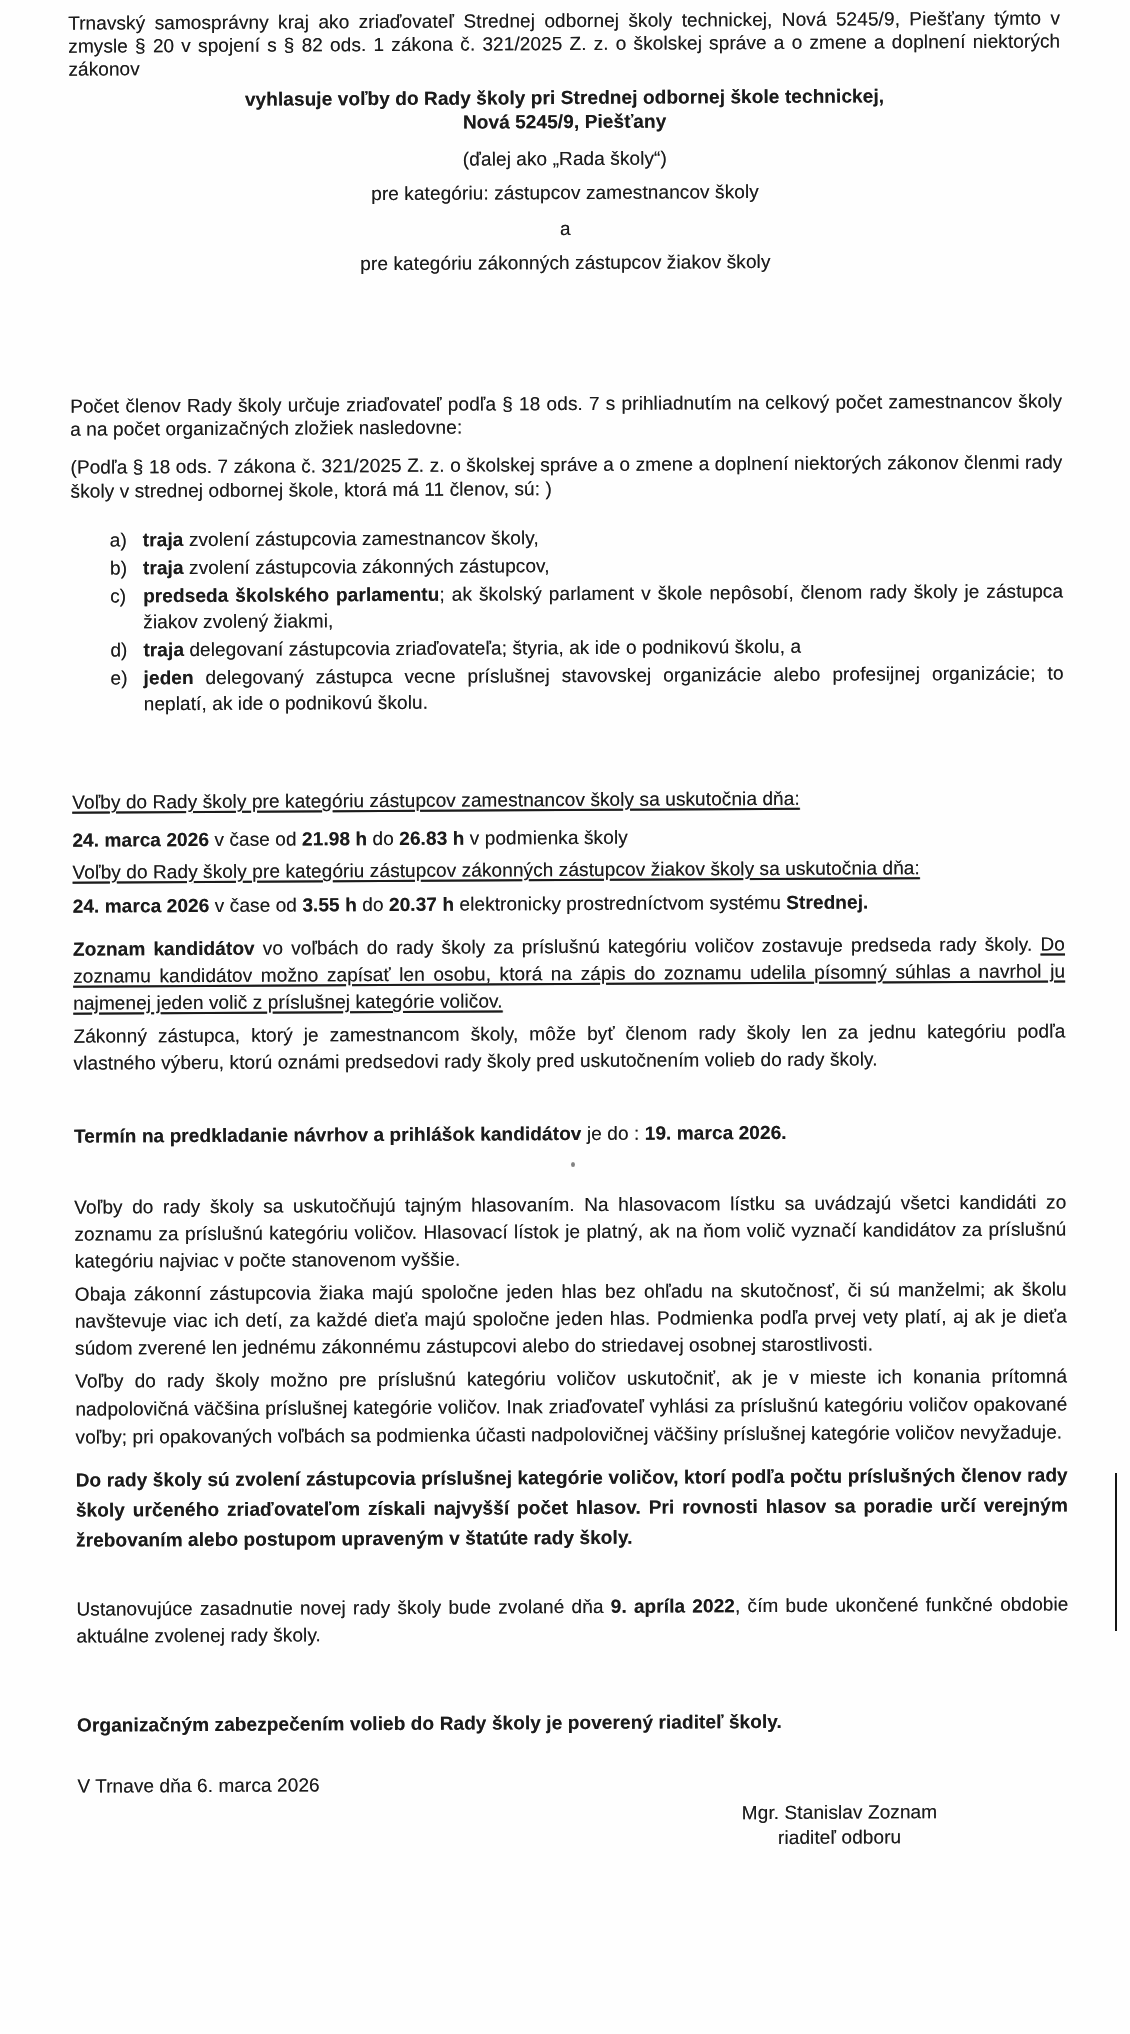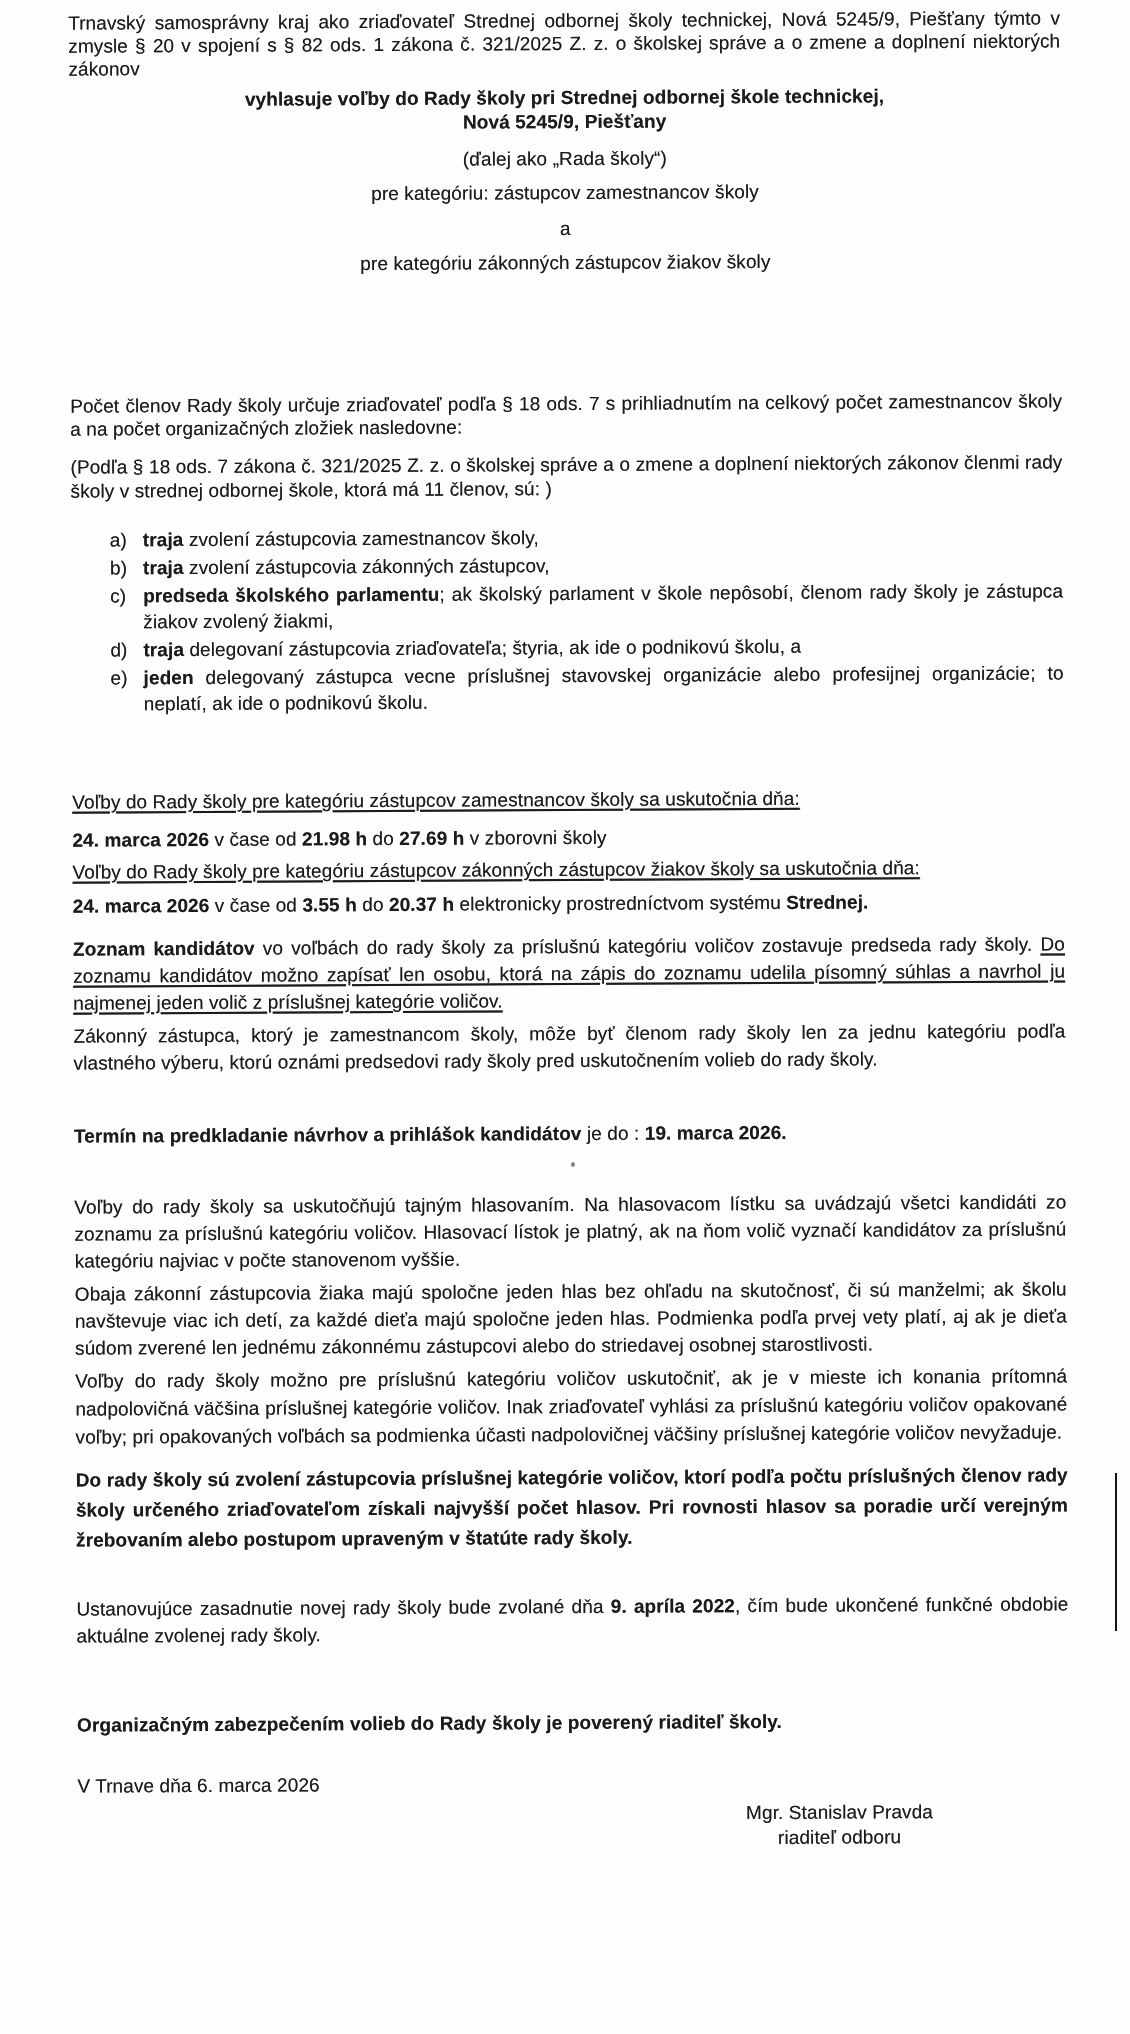--- a/index.html
+++ b/index.html
@@ -61,31 +61,31 @@
       <div class="block align-center" style="margin-top: 13px; line-height: 23px;"><span>a</span></div>
       <div class="block align-center" style="margin-top: 11px; line-height: 23px;"><span>pre kategóriu zákonných zástupcov žiakov školy</span></div>
       <div class="block align-justify" style="margin-top: 118px; line-height: 23px;"><span>Počet členov Rady školy určuje zriaďovateľ podľa  § 18 ods. 7 s prihliadnutím na celkový počet zamestnancov školy a na počet organizačných zložiek nasledovne:</span></div>
       <div class="block align-justify" style="margin-top: 15px; line-height: 24px;"><span>(Podľa § 18 ods. 7 zákona č. 321/2025 Z. z. o školskej správe a o zmene a doplnení niektorých zákonov členmi rady školy v strednej odbornej škole, ktorá má 11 členov, sú: )</span></div>
       <div class="block li align-justify" style="margin-top: 24px; line-height: 26px;"><span class="marker">a)</span><span class="b">traja</span><span> zvolení zástupcovia zamestnancov školy,</span></div>
       <div class="block li align-justify" style="margin-top: 2px; line-height: 26px;"><span class="marker">b)</span><span class="b">traja</span><span> zvolení zástupcovia zákonných zástupcov,</span></div>
       <div class="block li align-justify" style="margin-top: 2px; line-height: 26px;"><span class="marker">c)</span><span class="b">predseda školského parlamentu</span><span>; ak školský parlament v škole nepôsobí, členom rady školy je zástupca žiakov zvolený žiakmi,</span></div>
       <div class="block li align-justify" style="margin-top: 2px; line-height: 26px;"><span class="marker">d)</span><span class="b">traja</span><span> delegovaní zástupcovia zriaďovateľa; štyria, ak ide o podnikovú školu, a</span></div>
       <div class="block li align-justify" style="margin-top: 2px; line-height: 26px;"><span class="marker">e)</span><span class="b">jeden</span><span> delegovaný zástupca vecne príslušnej stavovskej organizácie alebo profesijnej organizácie; to neplatí, ak ide o podnikovú školu.</span></div>
       <div class="block align-left" style="margin-top: 72px; line-height: 26px;"><span class="u">Voľby do Rady školy pre kategóriu zástupcov zamestnancov školy sa uskutočnia dňa:</span></div>
-      <div class="block align-left" style="margin-top: 12px; line-height: 26px;"><span class="b">24. marca 2026</span><span> v čase  od  </span><span class="b">21.98 h</span><span> do </span><span class="b">27.69 h</span><span> v zborovni školy</span></div>
+      <div class="block align-left" style="margin-top: 12px; line-height: 26px;"><span class="b">24. marca 2026</span><span> v čase  od  </span><span class="b">21.98 h</span><span> do </span><span class="b">26.83 h</span><span> v podmienka školy</span></div>
       <div class="block align-left" style="margin-top: 6px; line-height: 26px;"><span class="u">Voľby do Rady školy pre kategóriu zástupcov zákonných zástupcov žiakov školy sa uskutočnia dňa:</span></div>
       <div class="block align-left" style="margin-top: 8px; line-height: 26px;"><span class="b">24. marca 2026</span><span> v čase od </span><span class="b">3.55 h</span><span> do </span><span class="b">20.37 h</span><span> elektronicky prostredníctvom systému </span><span class="b">Strednej.</span></div>
       <div class="block align-justify" style="margin-top: 16px; line-height: 27px;"><span class="b">Zoznam kandidátov</span><span> vo voľbách do rady školy za príslušnú kategóriu voličov zostavuje predseda rady školy. </span><span class="u">Do zoznamu kandidátov možno zapísať len osobu, ktorá na zápis do zoznamu udelila písomný súhlas a navrhol ju najmenej jeden volič z príslušnej kategórie voličov.</span></div>
       <div class="block align-justify" style="margin-top: 6px; line-height: 27px;"><span>Zákonný zástupca, ktorý je zamestnancom školy, môže byť členom rady školy len za jednu kategóriu podľa vlastného výberu, ktorú oznámi predsedovi rady školy pred uskutočnením volieb do rady školy.</span></div>
       <div class="block align-left" style="margin-top: 46px; line-height: 27px;"><span class="b">Termín na predkladanie návrhov a prihlášok kandidátov</span><span> je do :  </span><span class="b">19. marca 2026.</span></div>
       <div class="block align-justify" style="margin-top: 44px; line-height: 27px;"><span>Voľby do rady školy sa uskutočňujú tajným hlasovaním. Na hlasovacom lístku sa uvádzajú všetci kandidáti zo zoznamu za príslušnú kategóriu voličov. Hlasovací lístok je platný, ak na ňom volič vyznačí kandidátov za príslušnú kategóriu najviac v počte stanovenom vyššie.</span></div>
       <div class="block align-justify" style="margin-top: 6px; line-height: 27px;"><span>Obaja zákonní zástupcovia žiaka majú spoločne jeden hlas bez ohľadu na skutočnosť, či sú manželmi; ak školu navštevuje viac ich detí, za každé dieťa majú spoločne jeden hlas. Podmienka podľa prvej vety platí, aj ak je dieťa súdom zverené len jednému zákonnému zástupcovi alebo do striedavej osobnej starostlivosti.</span></div>
       <div class="block align-justify" style="margin-top: 6px; line-height: 28px;"><span>Voľby do rady školy možno pre príslušnú kategóriu voličov uskutočniť, ak je v mieste ich konania prítomná nadpolovičná väčšina príslušnej kategórie voličov. Inak zriaďovateľ vyhlási za príslušnú kategóriu voličov opakované voľby; pri opakovaných voľbách sa podmienka účasti nadpolovičnej väčšiny príslušnej kategórie voličov nevyžaduje.</span></div>
       <div class="block align-justify" style="margin-top: 14px; line-height: 30px;"><span class="b">Do rady školy sú zvolení zástupcovia príslušnej kategórie voličov, ktorí podľa počtu príslušných členov rady školy určeného zriaďovateľom získali najvyšší počet hlasov. Pri rovnosti hlasov sa poradie určí verejným žrebovaním alebo postupom upraveným v štatúte rady školy.</span></div>
       <div class="block align-justify" style="margin-top: 40px; line-height: 27px;"><span>Ustanovujúce zasadnutie novej rady školy bude zvolané dňa </span><span class="b">9. apríla 2022</span><span>, čím bude ukončené funkčné obdobie aktuálne zvolenej rady školy.</span></div>
       <div class="block align-left" style="margin-top: 62px; line-height: 27px;"><span class="b">Organizačným zabezpečením volieb do Rady školy je poverený riaditeľ školy.</span></div>
       <div class="block align-left" style="margin-top: 36px; line-height: 23px;"><span>V Trnave dňa 6. marca 2026</span></div>
-      <div class="block align-sign" style="margin-top: 6px; line-height: 25px;"><span>Mgr. Stanislav Pravda</span></div>
+      <div class="block align-sign" style="margin-top: 6px; line-height: 25px;"><span>Mgr. Stanislav Zoznam</span></div>
       <div class="block align-sign" style="margin-top: 0px; line-height: 25px;"><span>riaditeľ odboru</span></div>
     </div>
   <div class="scan-line"></div>
   <div class="scan-dot"></div>
 </div>
 
 </body></html>

